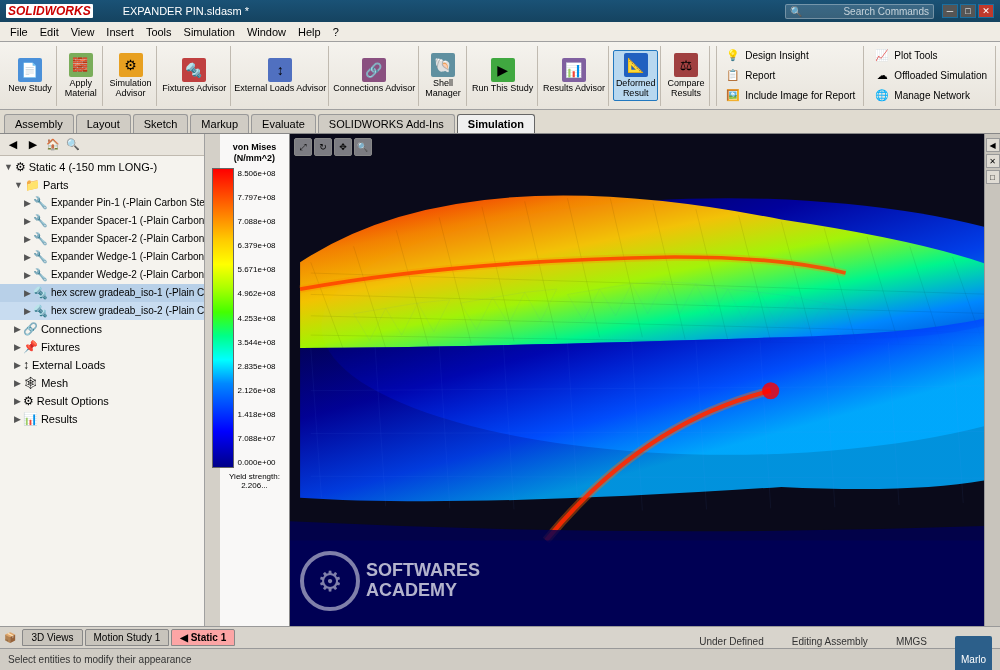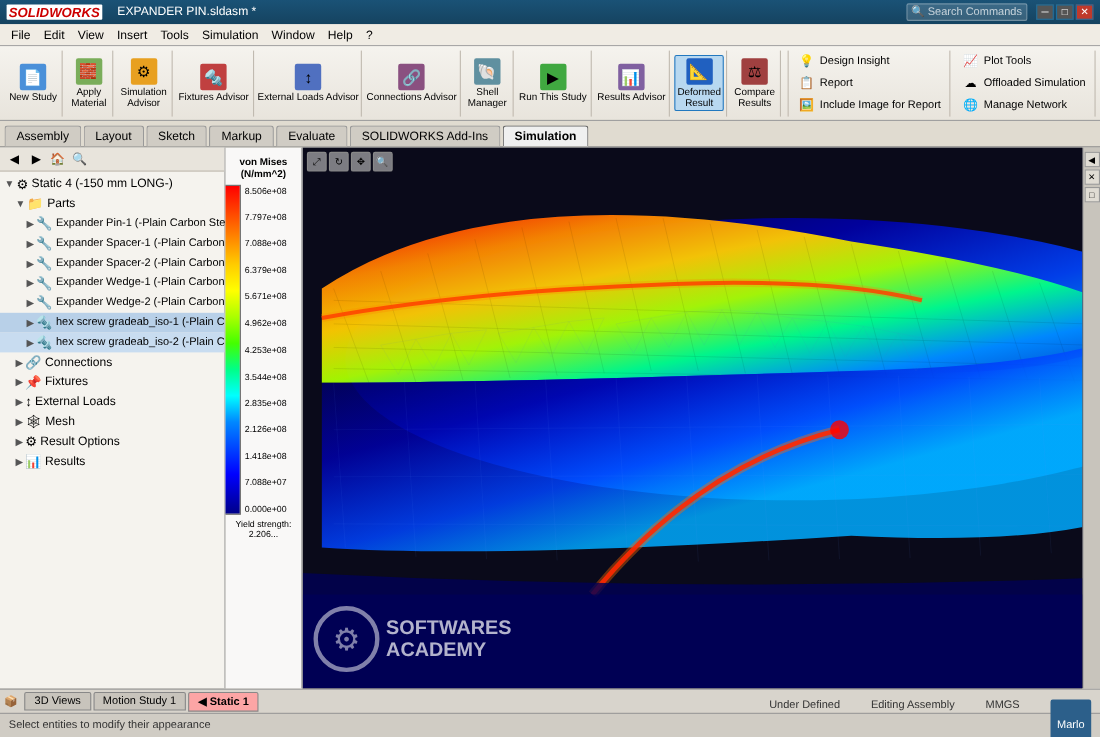--- a/index.html
+++ b/index.html
@@ -9,21 +9,21 @@
     #titlebar {
       height: 22px;
       background: linear-gradient(to bottom, #1a5276, #154360);
       color: white;
       display: flex;
       align-items: center;
       justify-content: space-between;
       padding: 0 6px;
       font-size: 11px;
     }
-    #titlebar .title-left { display: flex; align-items: center; gap: 6px; }
+    #titlebar .title-left { display: flex; align-items: center; gap: 22px; }
     #titlebar .title-controls { display: flex; gap: 2px; }
     #titlebar .title-controls span {
       display: inline-block; width: 16px; height: 14px;
       background: #2980b9; border: 1px solid #1a6fa0;
       text-align: center; line-height: 12px; font-size: 9px; cursor: pointer; color: white;
     }
 
     
     #menubar {
       height: 20px;
@@ -393,21 +393,21 @@
 <div id="titlebar">
   <div class="title-left">
     <div class="sw-logo">
       <span style="color:#cc0000;font-weight:bold;font-size:12px;font-style:italic;background:white;padding:0 2px;border-radius:1px;">SOLIDWORKS</span>
     </div>
     <span style="font-size:11px;color:white;">EXPANDER PIN.sldasm *</span>
   </div>
   <div style="display:flex;align-items:center;gap:8px;">
     <div style="display:flex;align-items:center;background:rgba(255,255,255,0.15);border:1px solid rgba(255,255,255,0.3);border-radius:2px;padding:1px 4px;gap:2px;">
       <span style="font-size:10px;">🔍</span>
-      <span style="font-size:10px;color:rgba(255,255,255,0.7);">Search Commands</span>
+      <span style="font-size:10px;color:rgba(255,255,255,0.7);margin-left:39px;">Search Commands</span>
     </div>
     <div class="title-controls">
       <span style="background:#555;">─</span>
       <span style="background:#555;">□</span>
       <span style="background:#c0392b;">✕</span>
     </div>
   </div>
 </div>
 
 <div id="menubar">
@@ -615,21 +615,21 @@
           <span class="tree-label">Result Options</span>
         </div>
         <div class="tree-item" style="padding-left:14px;">
           <span class="tree-arrow">▶</span>
           <span class="tree-icon">📊</span>
           <span class="tree-label">Results</span>
         </div>
       </div>
     </div>
 
-    <div style="display:flex;flex:1;position:relative;overflow:hidden;">
+    <div style="display:flex;flex:1;position:relative;overflow:hidden;padding-left:15px;">
 
       <div id="scale-panel">
         <div id="scale-title">von Mises (N/mm^2)</div>
         <div id="scale-container">
           <div id="color-bar"></div>
           <div class="scale-labels-col">
             <span class="scale-label">8.506e+08</span>
             <span class="scale-label">7.797e+08</span>
             <span class="scale-label">7.088e+08</span>
             <span class="scale-label">6.379e+08</span>

